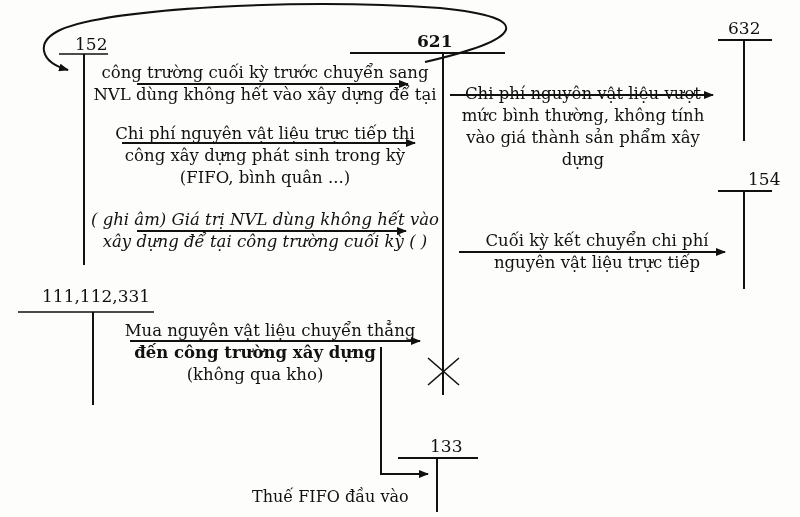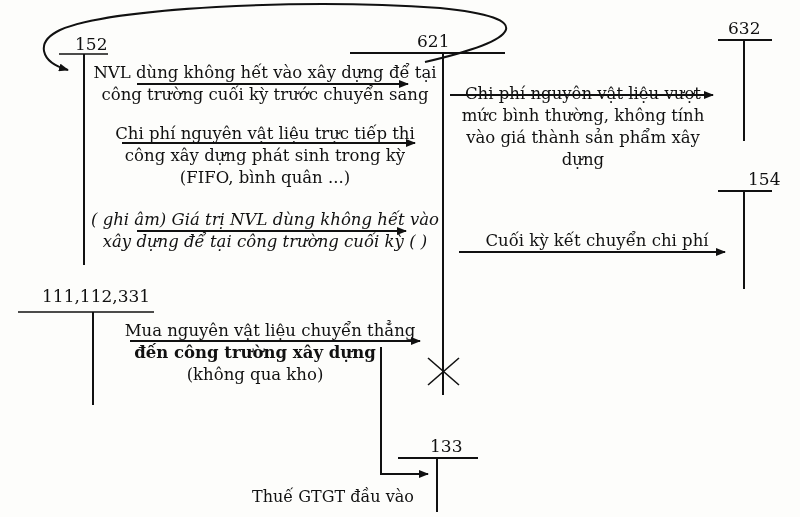--- a/index.html
+++ b/index.html
@@ -1,21 +1,21 @@
 <!DOCTYPE html>
 <html><head>
   <meta charset="utf-8">
   <style>
     html, body { margin: 0; padding: 0; background: #fdfdfb; }
     body { width: 800px; height: 517px; position: relative; overflow: hidden;
            font-family: "DejaVu Serif", "Liberation Serif", serif; color: #111; }
     svg.diagram { position: absolute; left: 0; top: 0; }
     .lbl { position: absolute; font-size: 17px; line-height: 22px; white-space: nowrap; }
     .acct { position: absolute; font-size: 17px; line-height: 20px; }
-    .acct.bold { font-weight: normal; }
+    .acct.bold { font-weight: bold; }
     .block { position: absolute; text-align: center; font-size: 16.5px; line-height: 22px; }
   </style>
 </head>
 <body>
 
 <svg class="diagram" width="800" height="517" viewBox="0 0 800 517">
   <defs>
     <marker id="ah" markerWidth="10" markerHeight="8" refX="9" refY="4" orient="auto" markerUnits="userSpaceOnUse">
       <path d="M0,0 L10,4 L0,8 Z" fill="#111"></path>
     </marker>
@@ -74,22 +74,22 @@
 </svg>
 
 <div class="acct" style="left:75px; top:34px;">152</div>
 <div class="acct bold" style="left:417px; top:31px;">621</div>
 <div class="acct" style="left:728px; top:18px;">632</div>
 <div class="acct" style="left:748px; top:169px;">154</div>
 <div class="acct" style="left:42px; top:286px;text-align:right;">111,112,331</div>
 <div class="acct" style="left:423px; top:436px;margin-left:7px;">133</div>
 
 <div class="block" style="left:90px; top:62px; width:350px;">
+  <div>công trường cuối kỳ trước chuyển sang</div>
   <div>NVL dùng không hết vào xây dựng để tại</div>
-  <div>công trường cuối kỳ trước chuyển sang</div>
 </div>
 
 <div class="block" style="left:90px; top:123px; width:350px;">
   <div>Chi phí nguyên vật liệu trực tiếp thi</div>
   <div>công xây dựng phát sinh trong kỳ</div>
   <div>(FIFO, bình quân ...)</div>
 </div>
 
 <div class="block" style="left:90px; top:209px; width:350px;font-style:italic;">
   <div>( ghi âm) Giá trị  NVL dùng không hết vào</div>
@@ -98,21 +98,22 @@
 
 <div class="block" style="left:448px; top:75px; width:270px;margin-top:8px;">
   <div>Chi phí nguyên vật liệu vượt</div>
   <div>mức bình thường, không tính</div>
   <div>vào giá thành sản phẩm xây</div>
   <div>dựng</div>
 </div>
 
 <div class="block" style="left:462px; top:230px; width:270px;">
   <div>Cuối kỳ kết chuyển chi phí</div>
+  <div>nguyên vật liệu trực tiếp</div>
 </div>
 
 <div class="block" style="left:120px; top:320px; width:300px;">
   <div>Mua nguyên vật liệu chuyển thẳng</div>
   <div style="padding-right:30px;font-weight:bold;">đến công trường xây dựng</div>
   <div style="padding-right:30px;">(không qua kho)</div>
 </div>
 
-<div class="lbl" style="left:252px; top:486px; font-size:16px;">Thuế GTGT đầu vào</div>
+<div class="lbl" style="left:252px; top:486px; font-size:16px;">Thuế FIFO đầu vào</div>
 
 </body></html>

